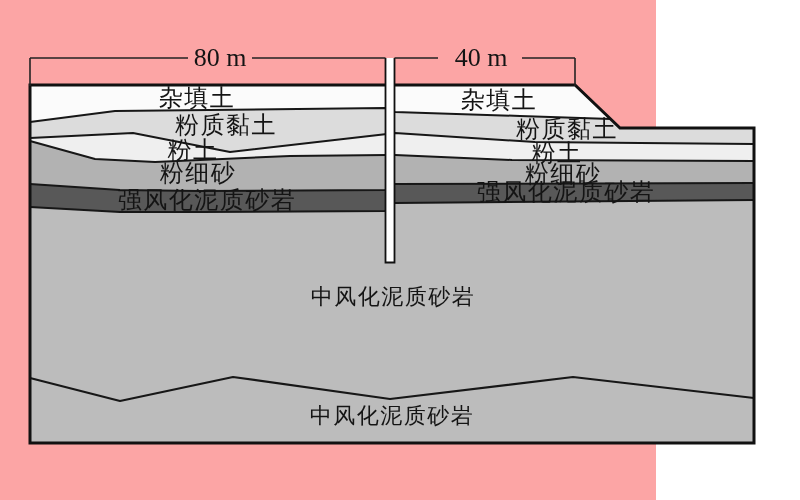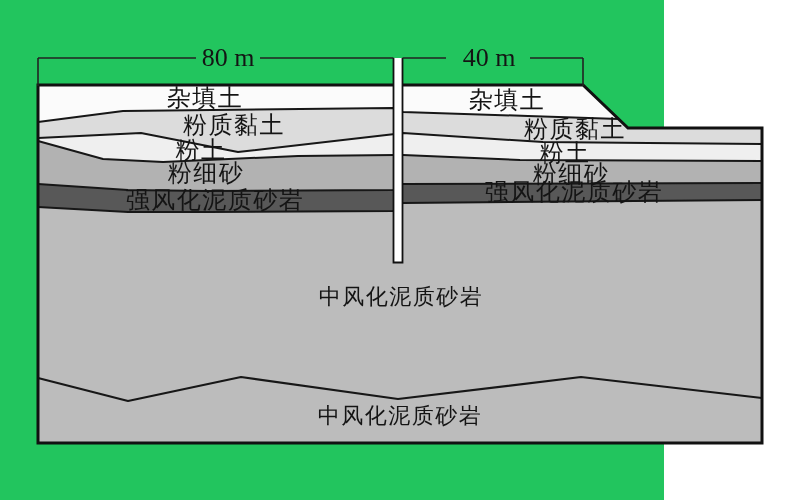--- a/index.html
+++ b/index.html
@@ -5,22 +5,21 @@
   html, body {
     margin: 0; padding: 0;
     width: 800px; height: 500px;
     background: #ffffff;
     font-family: "Liberation Serif", "DejaVu Serif", serif;
     overflow: hidden;
   }
   .stage {
     position: relative;
     width: 656px; height: 500px;
-    background: #22c55e;
-    padding-left: 8px;
+    background: #fca5a5;
   }
   svg { display: block; }
   .bline  { fill: none; stroke: #171717; stroke-width: 2; stroke-linejoin: round; }
   .outline{ fill: none; stroke: #111111; stroke-width: 3; stroke-linejoin: miter; }
   .zigzag { fill: none; stroke: #171717; stroke-width: 2.2; stroke-linejoin: round; }
   .dimline{ stroke: #222222; stroke-width: 1.6; }
   .pileline{ fill: none; stroke: #111111; stroke-width: 1.8; }
   .lbl {
     fill: #141414;
     font-family: "Liberation Serif", "DejaVu Serif", serif;

